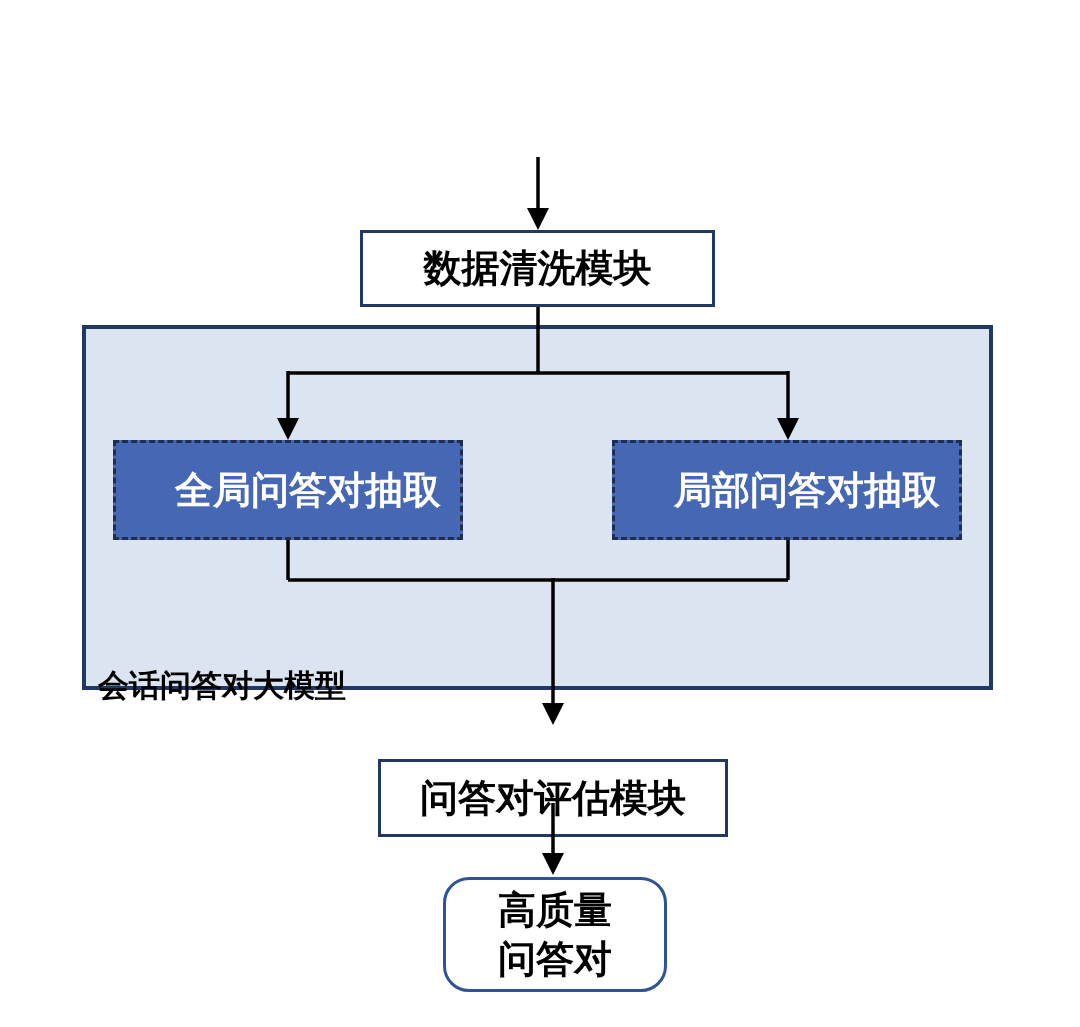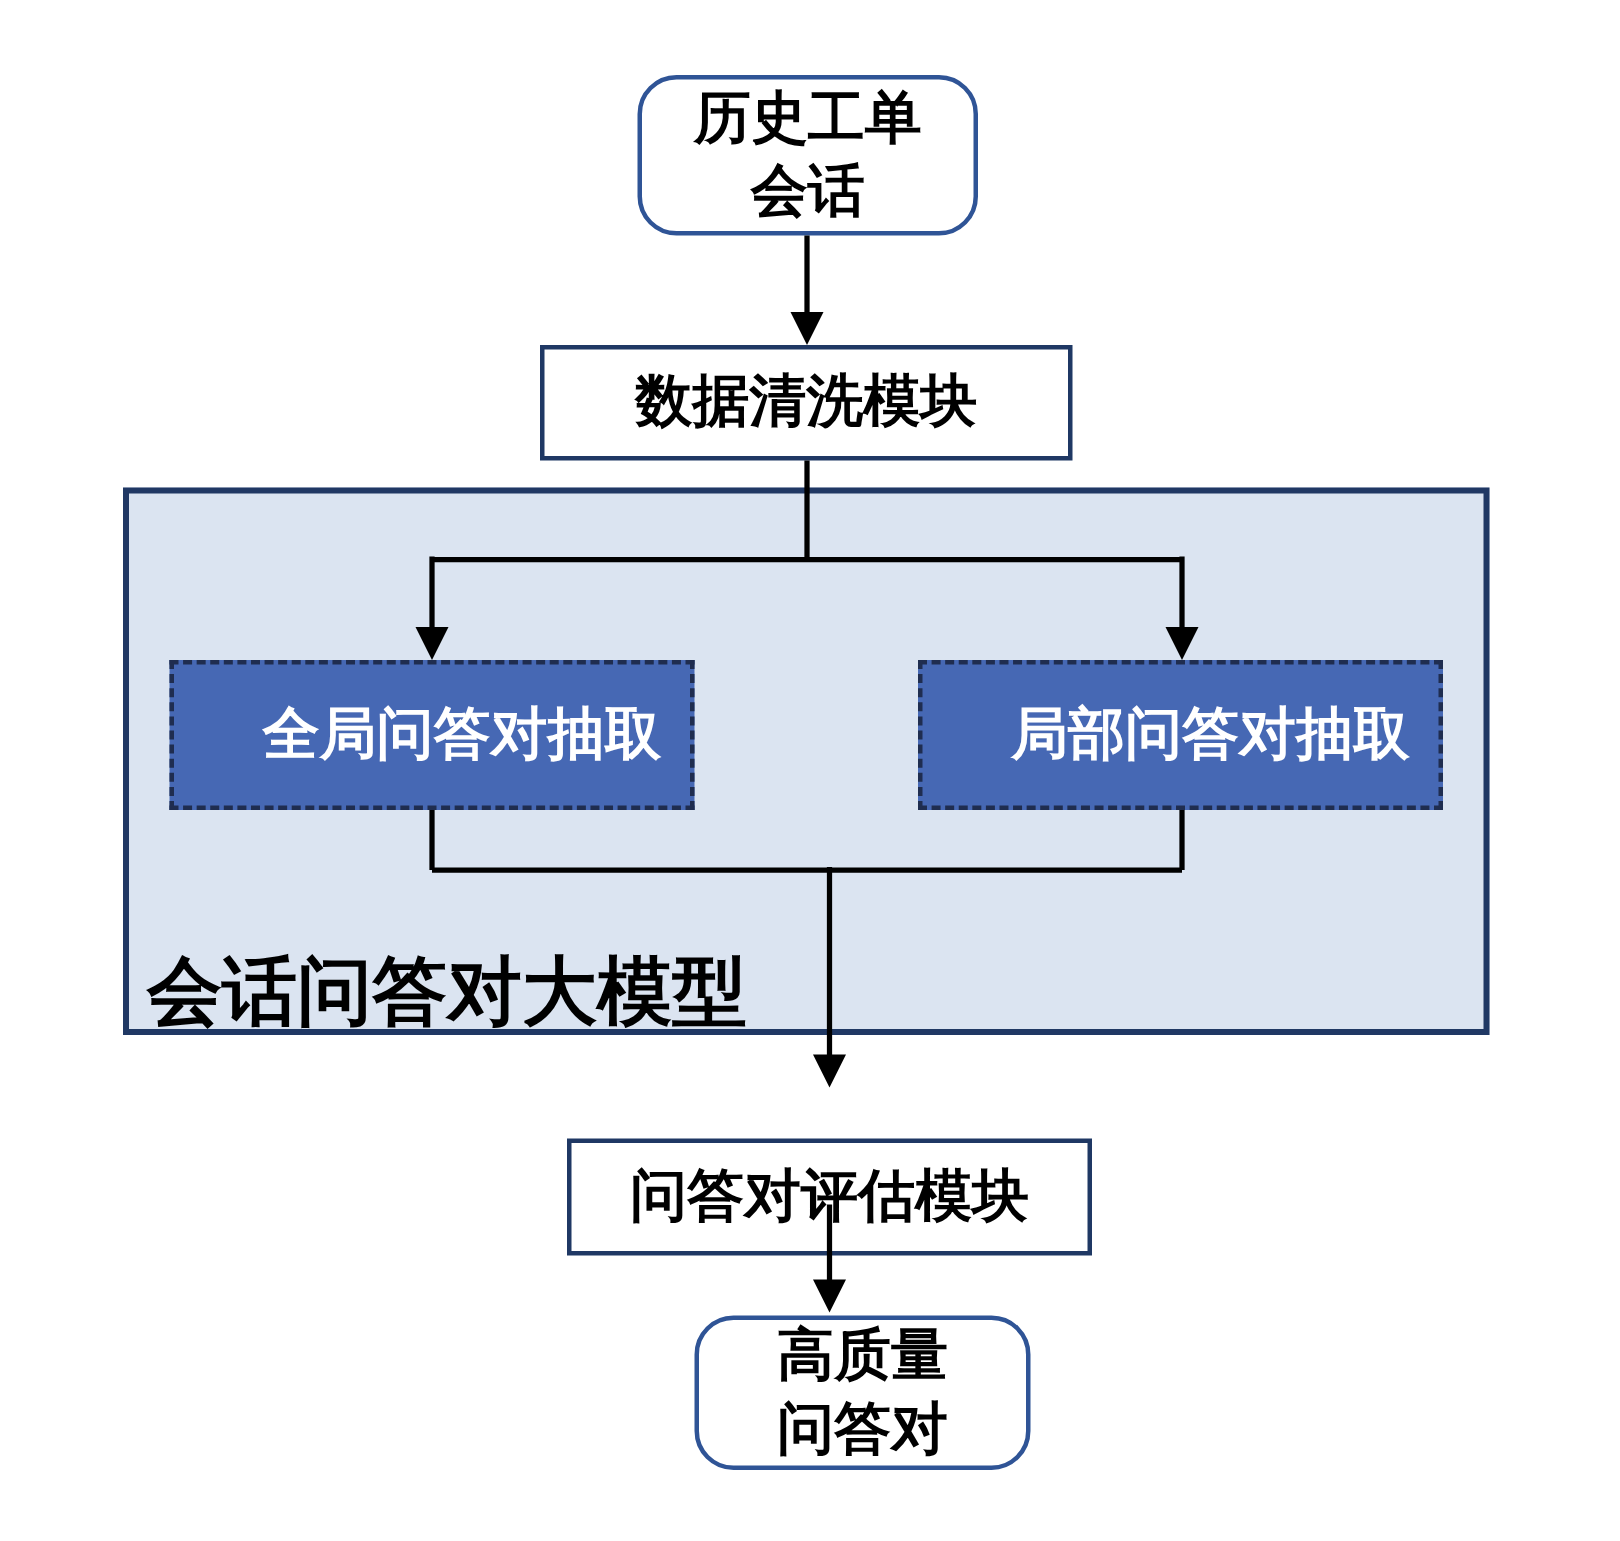--- a/index.html
+++ b/index.html
@@ -52,38 +52,38 @@
     top: 325px;
     width: 911px;
     height: 365px;
     background: var(--container-fill);
     border: 4px solid var(--container-border);
     z-index: 1;
   }
   .container-label {
     position: absolute;
     left: 98px;
-    top: 628px;
-    font-size: 50px;
+    top: 665px;
+    font-size: 31px;
     z-index: 2;
     color: var(--text-color);
   }
   .extract {
     border: 3px dashed var(--extract-border);
     background: var(--extract-fill);
     color: var(--extract-text);
     z-index: 2;
     padding-left: 40px;
   }
   #node-source   { left: 425px; top: 50px;  width: 227px; height: 107px; }
   #node-cleaning { left: 360px; top: 230px; width: 355px; height: 77px;  }
   #node-global   { left: 113px; top: 440px; width: 350px; height: 100px; }
   #node-local    { left: 612px; top: 440px; width: 350px; height: 100px; }
   #node-eval     { left: 378px; top: 725px; width: 350px; height: 78px; margin-top: 34px;  }
-  #node-output   { left: 463px; top: 877px; width: 224px; height: 103px; }
+  #node-output   { left: 443px; top: 877px; width: 224px; height: 115px; }
   svg.wires {
     position: absolute;
     left: 0; top: 0;
     width: 1080px;
     height: 1027px;
     z-index: 3;
     pointer-events: none;
   }
   svg.wires line, svg.wires polyline {
     stroke: var(--arrow-color);
@@ -96,24 +96,20 @@
   }
 </style>
 </head>
 <body>
 
 <div class="canvas">
 
   <div class="container-box"></div>
   <div class="container-label">会话问答对大模型</div>
 
-  <div class="node rounded" id="node-source">
-    <span>历史工单</span>
-    <span>会话</span>
-  </div>
 
   <div class="node rect" id="node-cleaning">
     <span>数据清洗模块</span>
   </div>
 
   <div class="node extract" id="node-global">
     <span>全局问答对抽取</span>
   </div>
 
   <div class="node extract" id="node-local">

